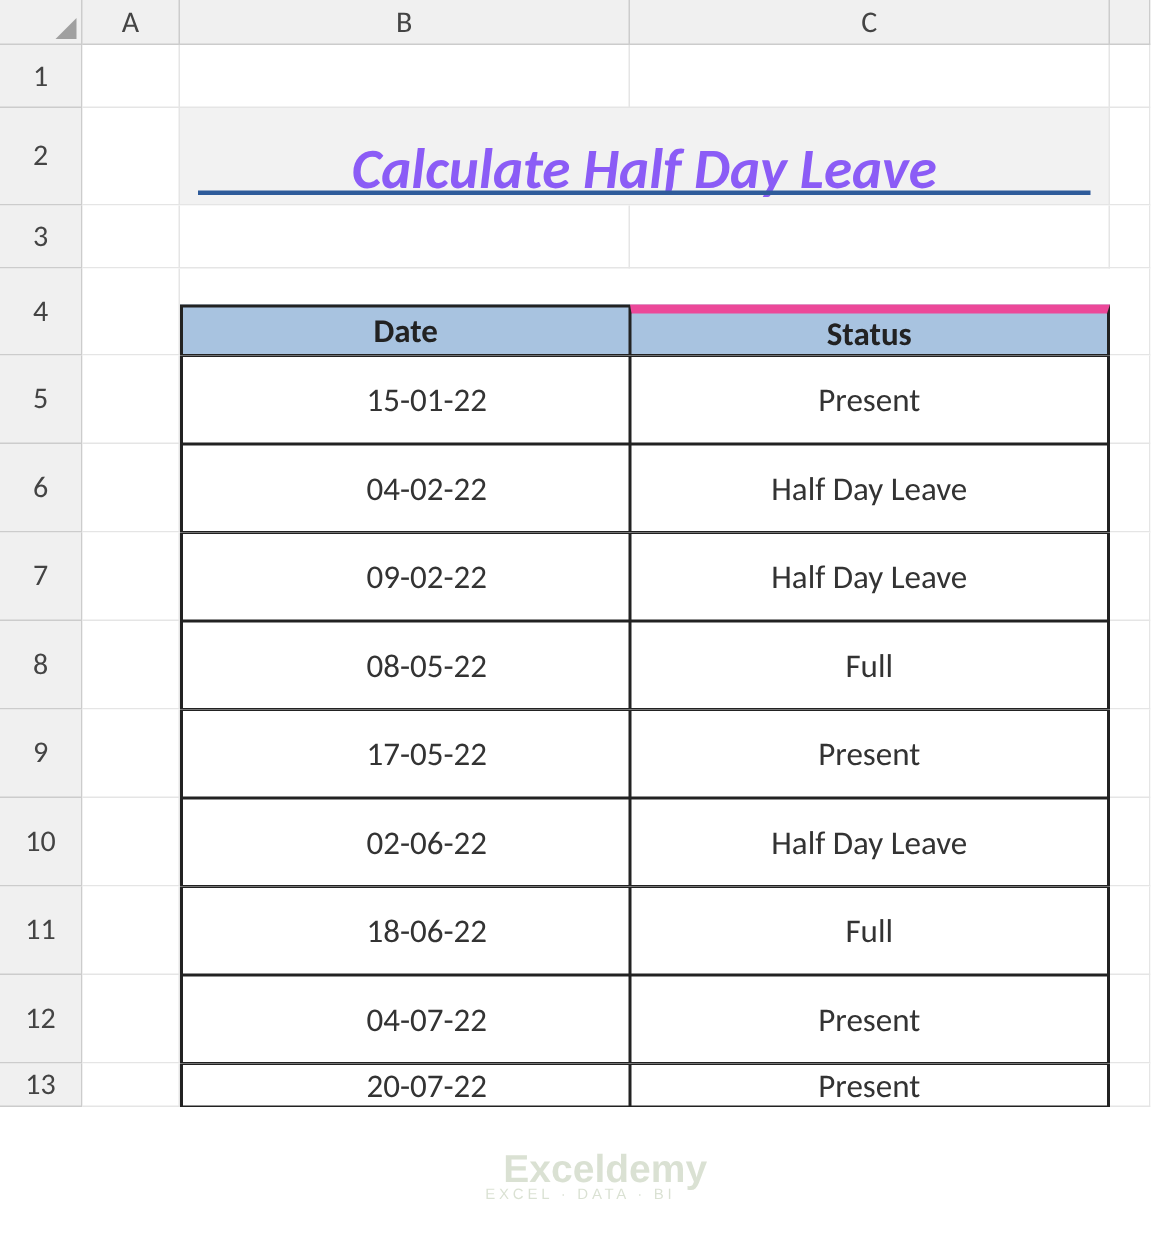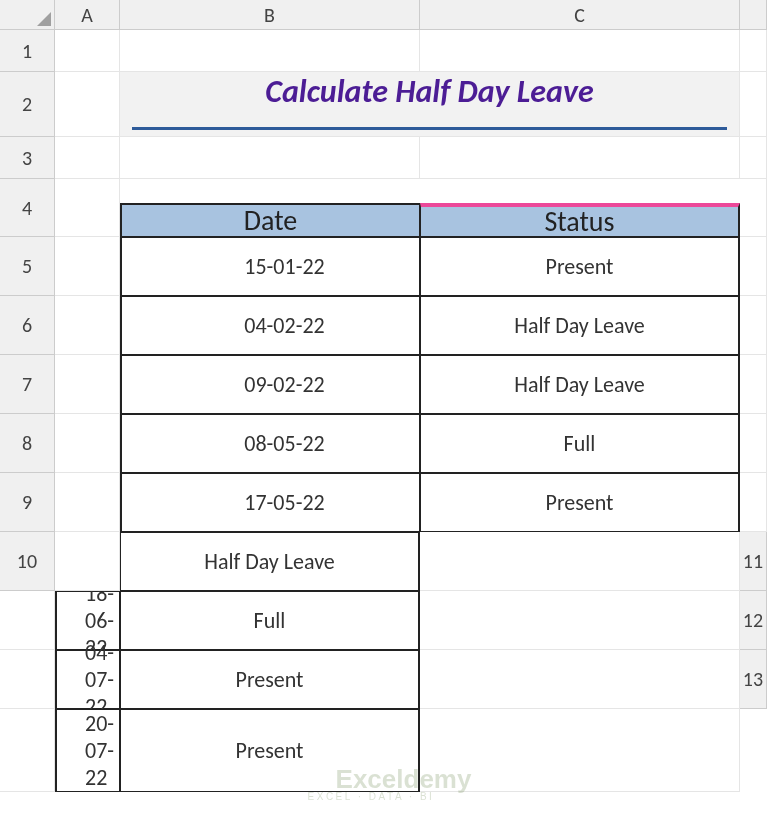--- a/index.html
+++ b/index.html
@@ -63,57 +63,57 @@
       align-items: center;
       justify-content: center;
       font-size: 22px;
       color: #333;
       position: relative;
       background: #fff;
     }
     .title-banner {
       grid-column: 3 / 5;
       background: #f2f2f2;
-      color: #4c1d95;
+      color: #8b5cf6;
       font-style: italic;
       font-weight: bold;
-      font-size: 32px;
-      display: flex;
-      align-items: flex-start;
+      font-size: 38px;
+      display: flex;
+      align-items: flex-end;
       justify-content: center;
       border-right: 1px solid #e5e5e5;
       border-bottom: 1px solid #e5e5e5;
       position: relative;
     }
     .title-underline {
       height: 3px;
       background: #2e5b9a;
       position: absolute;
       bottom: 6px;
       left: 12px;
       right: 12px;
     }
     .table-header-cell {
       background: #a8c3e0;
-      font-weight: normal;
-      font-size: 28px;
+      font-weight: bold;
+      font-size: 22px;
       color: #222;
       border: 1px solid #222;
       display: flex;
       align-items: center;
       justify-content: center;
       margin-top: 24px;
     }
     .table-header-cell.first {
       border-left: 2px solid #222;
       border-top: 2px solid #222;
     }
     .table-header-cell.second {
       border-right: 2px solid #222;
-      border-top: 4px solid #ec4899;
+      border-top: 6px solid #ec4899;
     }
     .table-data-cell {
       border: 1px solid #222;
       font-size: 22px;
       color: #333;
       display: flex;
       align-items: center;
       justify-content: center;
       background: #fff;
     }
@@ -139,21 +139,21 @@
     .watermark-main {
       font-size: 26px;
       font-weight: bold;
       letter-spacing: 0px;
       margin-left: 40px;
     }
     .watermark-sub {
       font-size: 10px;
       letter-spacing: 2.5px;
       margin-top: -4px;
-      margin-left: 12px;
+      margin-left: 28px;
     }
   </style>
 </head>
 <body>
 
 <div class="spreadsheet">
   <div class="corner"></div>
   <div class="col-header">A</div>
   <div class="col-header">B</div>
   <div class="col-header">C</div>
@@ -210,20 +210,21 @@
   <div class="cell"></div>
 
   <div class="row-header">9</div>
   <div class="cell"></div>
   <div class="table-data-cell left">17-05-22</div>
   <div class="table-data-cell right">Present</div>
   <div class="cell"></div>
 
   <div class="row-header">10</div>
   <div class="cell"></div>
+  <div class="table-data-cell left">02-06-22</div>
   <div class="table-data-cell right">Half Day Leave</div>
   <div class="cell"></div>
 
   <div class="row-header">11</div>
   <div class="cell"></div>
   <div class="table-data-cell left">18-06-22</div>
   <div class="table-data-cell right">Full</div>
   <div class="cell"></div>
 
   <div class="row-header">12</div>

